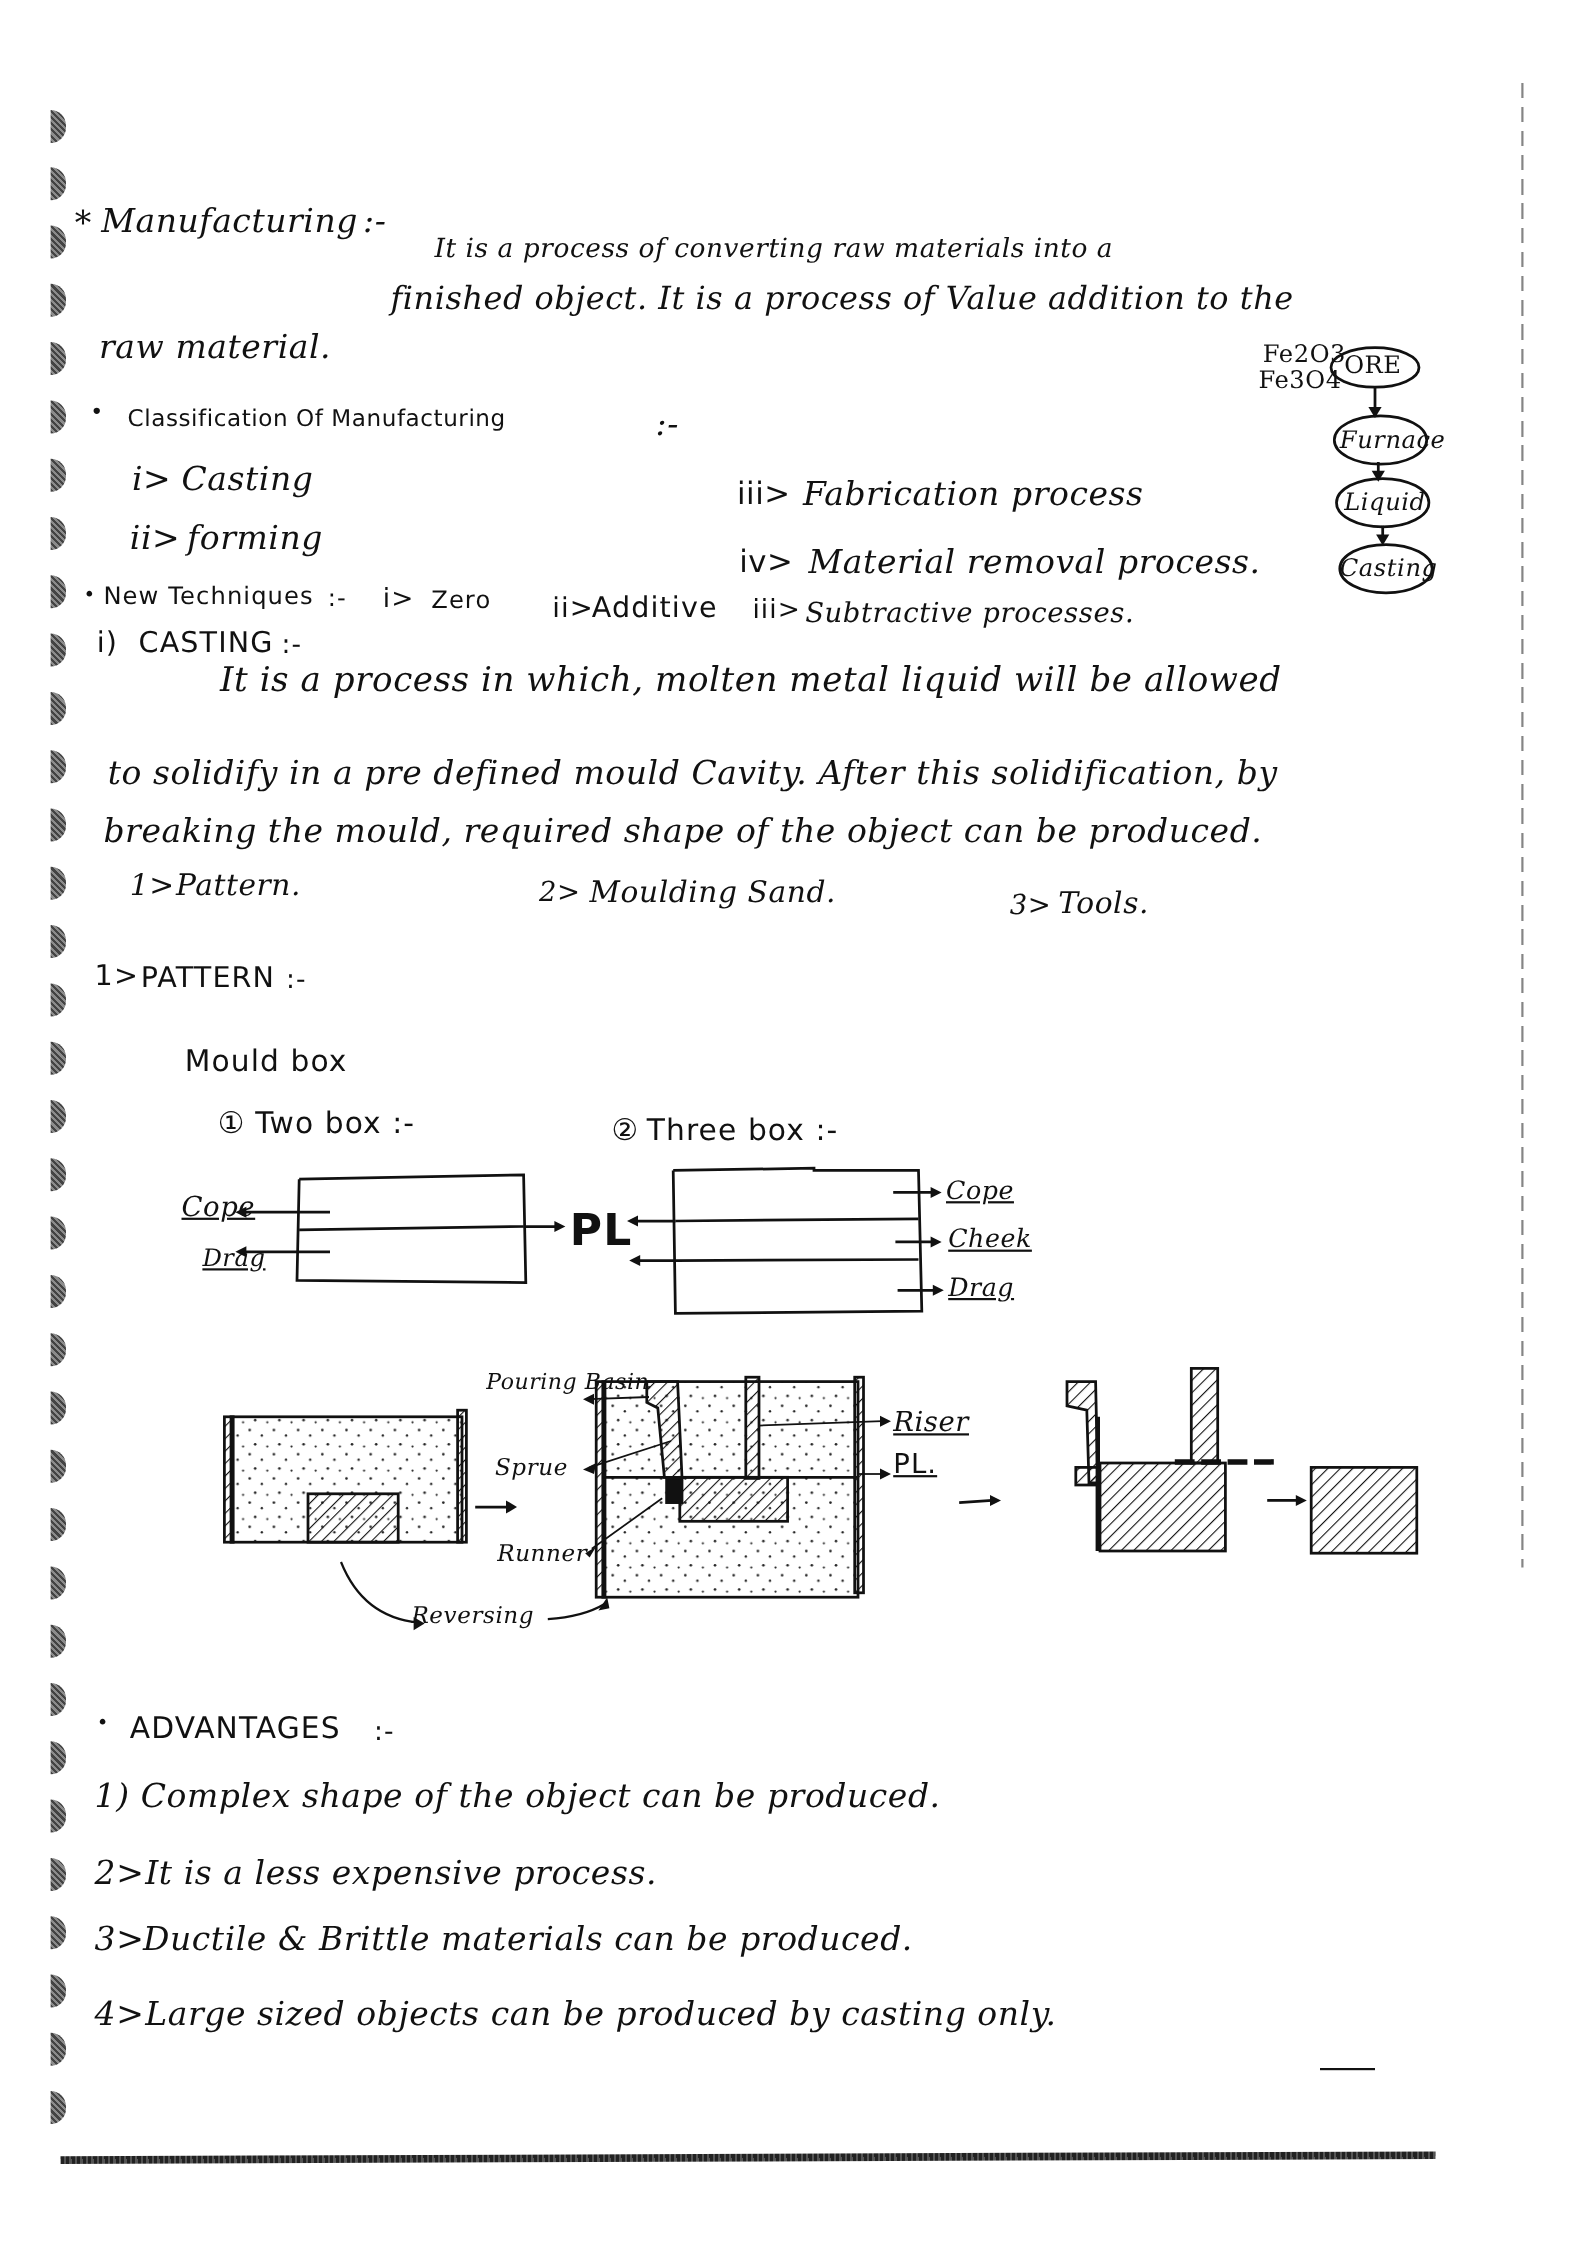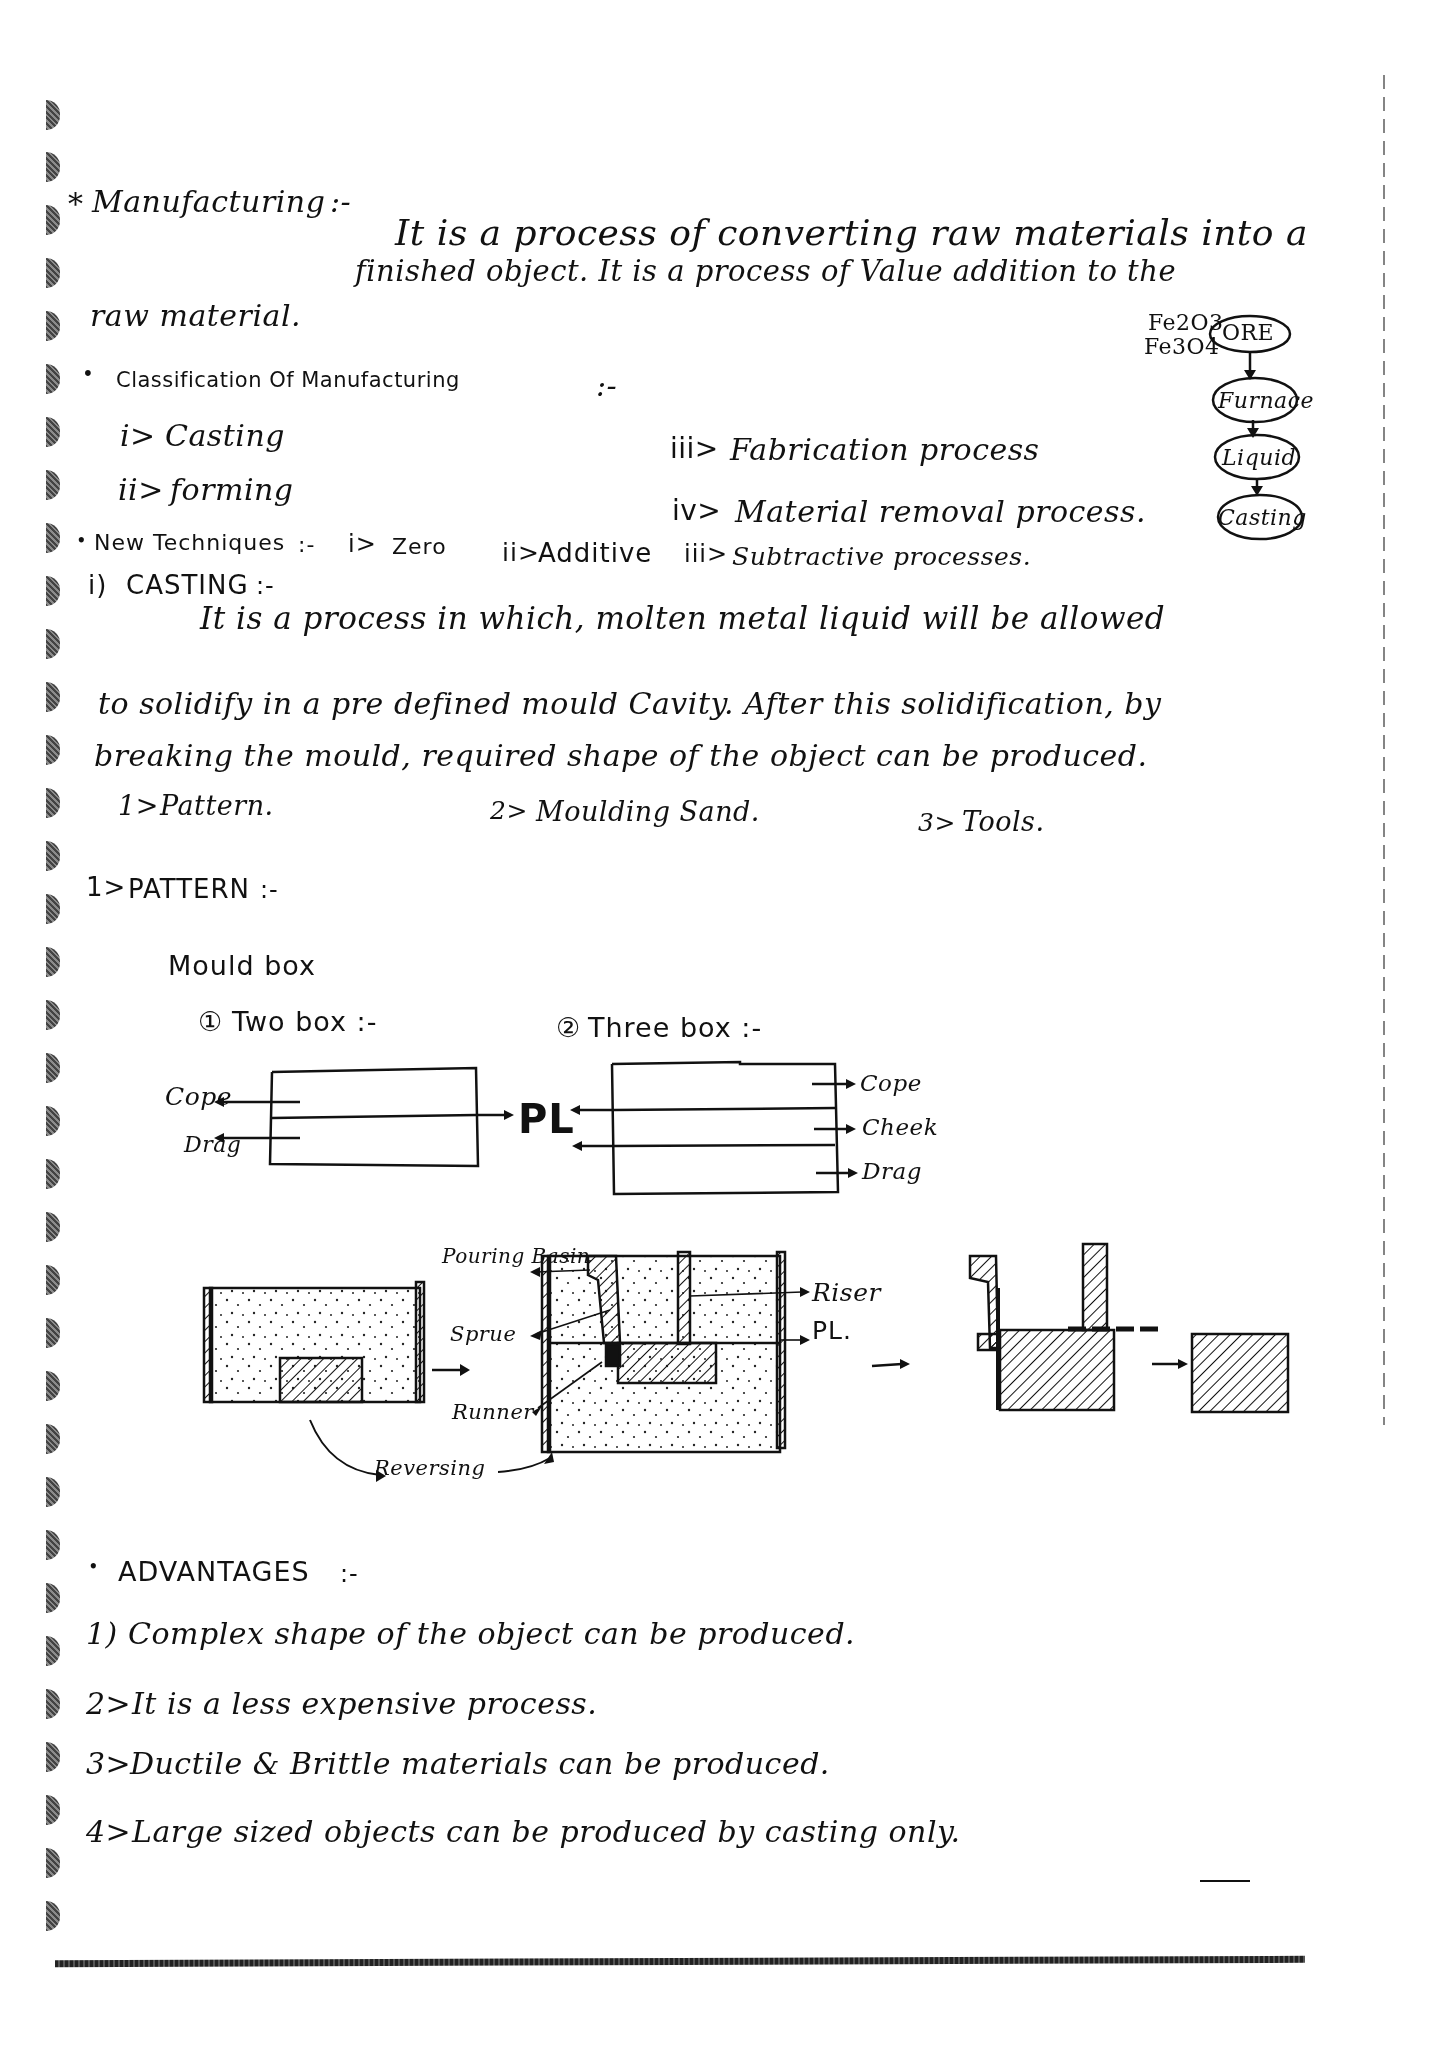--- a/index.html
+++ b/index.html
@@ -3,21 +3,21 @@
   <meta charset="utf-8">
   <style>
     html, body { margin: 0; padding: 0; }
     body {
       width: 1449px; height: 2048px; position: relative; overflow: hidden;
       background: #ffffff; color: #111;
       font-family: "DejaVu Sans", sans-serif;
     }
     .page { position: absolute; inset: 0; }
     .hw { position: absolute; font-family: "DejaVu Serif", serif; font-style: italic; font-size: 30px; color: #111; white-space: nowrap; letter-spacing: 0.5px; }
-    .hw.sm { font-size: 25px; }
+    .hw.sm { font-size: 25px; text-decoration: underline; }
     .hw.xs { font-size: 22px; }
     .ul { text-underline-offset: 6px; text-decoration-thickness: 2px; }
     .caps { font-style: normal; font-family: "DejaVu Sans", sans-serif; letter-spacing: 1px; }
     .hole { position: absolute; left: 46px; width: 14px; height: 30px; border-radius: 0 15px 15px 0; background: repeating-linear-gradient(45deg, #222 0 2px, #777 2px 4px); opacity: .85; }
     .rmargin { position: absolute; left: 1383px; top: 75px; width: 2px; height: 1350px; background: repeating-linear-gradient(180deg, #333 0 14px, transparent 14px 22px); opacity: .6; }
     .bottom-rule { position: absolute; left: 55px; top: 1958px; width: 1250px; height: 7px; background: repeating-linear-gradient(90deg, #222 0 3px, #555 3px 5px); transform: rotate(-0.2deg); }
     .diagram { position: absolute; }
   </style>
 </head>
 <body>
@@ -61,21 +61,21 @@
     <div class="hole" style="top:1848px"></div>
     <div class="hole" style="top:1901px"></div>
   </div>
 
   <div class="rmargin"></div>
 
   <div>
     <span class="hw" style="left:68px;top:186px">*</span>
     <span class="hw ul" style="left:92px;top:184px">Manufacturing</span>
     <span class="hw" style="left:330px;top:184px">:-</span>
-    <span class="hw" style="left:395px;top:212px;font-size:36px">It is a process of converting raw materials into a</span>
+    <span class="hw" style="left:395px;top:212px;font-size:24px">It is a process of converting raw materials into a</span>
     <span class="hw" style="left:355px;top:254px;font-size:29px">finished object. It is a process of Value addition to the</span>
     <span class="hw" style="left:90px;top:298px">raw material.</span>
   </div>
 
   <div>
     <span class="hw xs" style="left:1148px;top:310px;font-style:normal">Fe2O3</span>
     <span class="hw xs" style="left:1144px;top:334px;font-style:normal">Fe3O4</span>
     <svg class="diagram" style="left:1180px;top:312px" width="150" height="240">
       <ellipse cx="70" cy="22" rx="40" ry="18" fill="none" stroke="#111" stroke-width="2.5"></ellipse>
       <line x1="70" y1="40" x2="70" y2="64" stroke="#111" stroke-width="2.5"></line>

